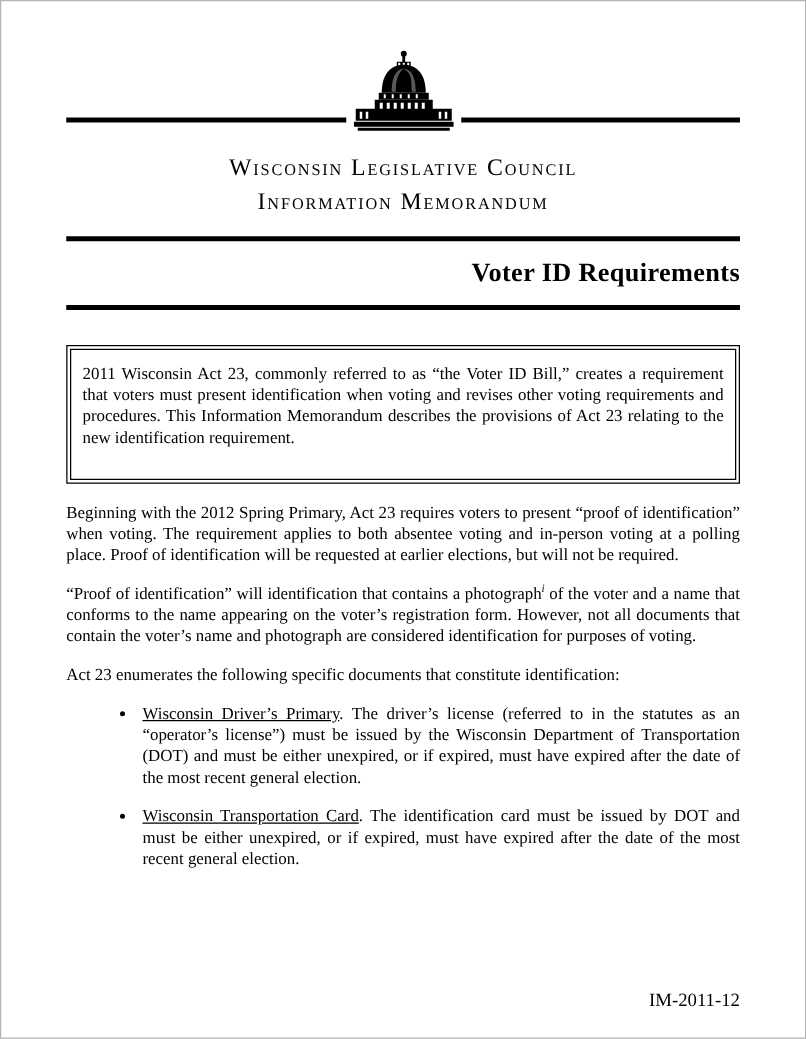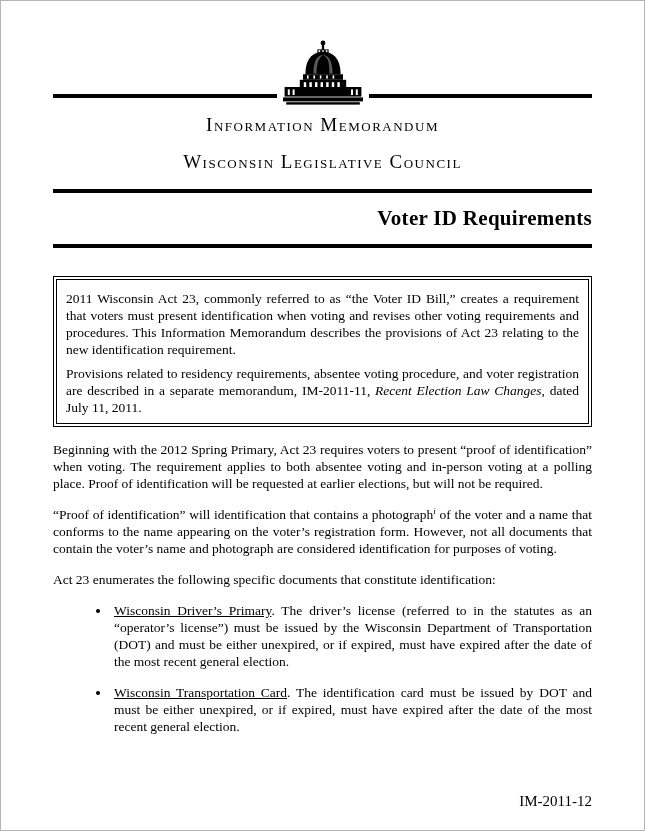--- a/index.html
+++ b/index.html
@@ -20,21 +20,21 @@
   }
   .org-line.first{margin-top:10px;}
   .rule{height:4px;background:#000;}
   .rule.above-title{margin-top:14px;}
   .doc-title{
     text-align:right;font-size:21px;font-weight:bold;
     margin:13px 0 13px 0;letter-spacing:.3px;
   }
   
   .summary-box{
-    margin-top:28px;border:4px double #000;padding:3px 9px 0 9px;
+    margin-top:28px;border:4px double #000;padding:3px 9px 18px 9px;
   }
   .summary-box p{margin:7px 0;}
   p{
     font-size:13.5px;line-height:17px;text-align:justify;margin:14px 0;
   }
   .section-heading{
     font-size:14.5px;font-weight:bold;font-style:italic;
     text-decoration:underline;margin:26px 0 14px 0;letter-spacing:.2px;
   }
   ul.doc-list{margin:14px 0 0 0;padding-left:58px;}
@@ -92,30 +92,29 @@
         <rect x="85" y="63" width="2.5" height="7" fill="#fff"></rect>
         <rect x="91" y="63" width="2.5" height="7" fill="#fff"></rect>
 
         <rect x="0" y="73" width="100" height="5" fill="#000"></rect>
         <rect x="4" y="79" width="92" height="3" fill="#000"></rect>
       </svg>
     </div>
     <div class="rule-seg"></div>
   </div>
 
+  <div class="org-line first">Wisconsin Legislative Council</div>
   <div class="org-line">Information Memorandum</div>
-  <div class="org-line first">Wisconsin Legislative Council</div>
 
   <div class="rule above-title"></div>
   <div class="doc-title">Voter ID Requirements</div>
   <div class="rule"></div>
 
   <div class="summary-box">
     <p>2011 Wisconsin Act 23, commonly referred to as “the Voter ID Bill,” creates a requirement that voters must present identification when voting and revises other voting requirements and procedures.  This Information Memorandum describes the provisions of Act 23 relating to the new identification requirement.</p>
-    <p><span>Provisions related to residency requirements, absentee voting procedure, and voter registration are described in a separate memorandum, IM-2011-11, </span><i>Recent Election Law Changes</i><span>, dated July 11, 2011.</span></p>
   </div>
 
 
   <p>Beginning with the 2012 Spring Primary, Act 23 requires voters to present “proof of identification” when voting.  The requirement applies to both absentee voting and in-person voting at a polling place.  Proof of identification will be requested at earlier elections, but will not be required.</p>
 
   <p><span>“Proof of identification” will identification that contains a photograph</span><sup><i>i</i></sup><span> of the voter and a name that conforms to the name appearing on the voter’s registration form.  However, not all documents that contain the voter’s name and photograph are considered identification for purposes of voting.</span></p>
 
   <p>Act 23 enumerates the following specific documents that constitute identification:</p>
 
   <ul class="doc-list">

